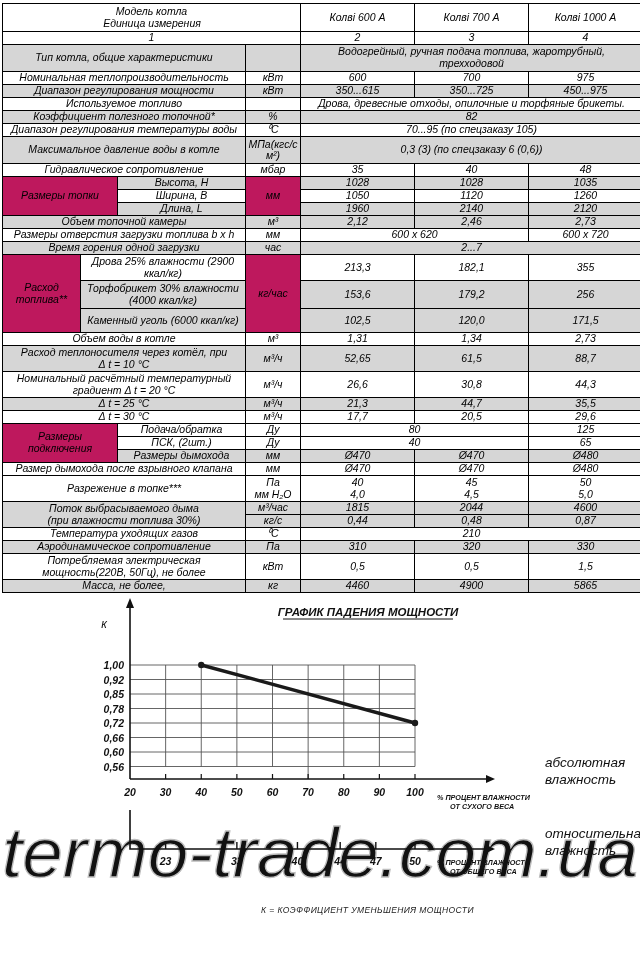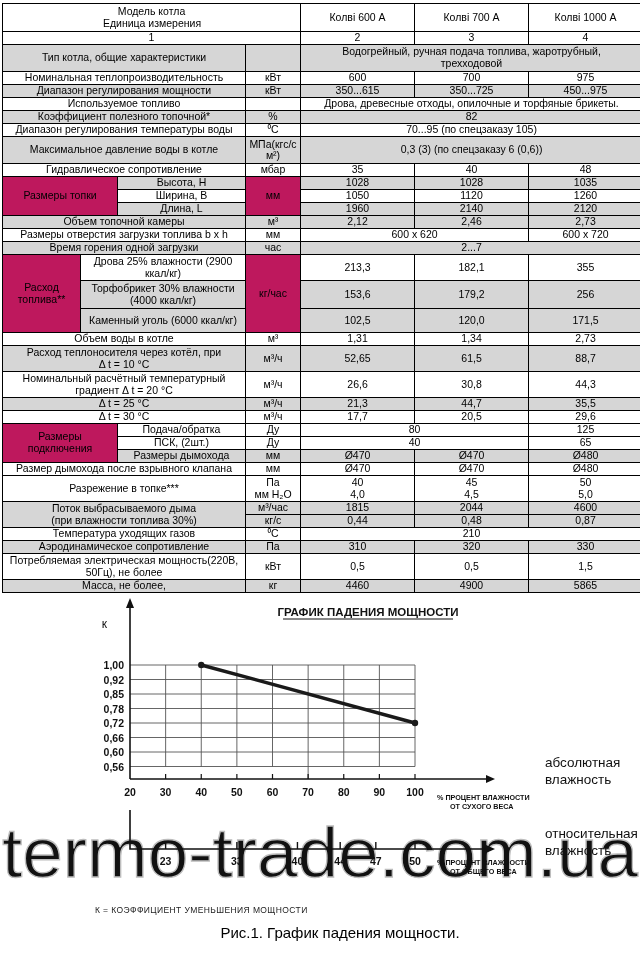--- a/index.html
+++ b/index.html
@@ -1,36 +1,36 @@
 <!DOCTYPE html>
 <html><head>
 <meta charset="utf-8">
 <style>
   html,body{margin:0;padding:0;background:#ffffff;}
   body{width:640px;min-height:955px;font-family:"Liberation Sans",sans-serif;color:#000;}
-  .sheet{width:640px;position:relative;}
+  .sheet{width:640px;position:relative;font-style:italic;}
 
   table.spec{border-collapse:collapse;table-layout:fixed;width:636px;margin:3px 2px 0 2px;
              font-size:10.5px;line-height:1.12;}
   table.spec td{border:1px solid #000;text-align:center;vertical-align:middle;
                 padding:0 2px;overflow:hidden;white-space:pre-line;}
   tr.shade td{background:#d6d6d6;}
   tr.shade td.wbg, td.wbg{background:#be185d;}
   td.lab{text-align:left;padding-left:3px;}
   td.labcen{text-align:center;}
   td.sub{text-align:left;padding-left:3px;}
   td.brk{word-break:break-all;line-height:1.05;}
   td .l1{text-align:center;}
   td .l2{text-align:center;padding-left:1px;}
 
   .figure{position:relative;width:640px;margin-top:4px;}
   svg#chart-svg{display:block;}
   svg text{font-family:"Liberation Sans","DejaVu Sans",sans-serif;fill:#111;}
 
-  .note{margin:8px 0 0 95px;font-size:8.5px;letter-spacing:0.4px;color:#222;}
+  .note{margin:8px 0 0 95px;font-size:8.5px;letter-spacing:0.4px;color:#222;text-align:center;}
   .figcaption{text-align:center;padding-left:40px;margin-top:9px;font-size:15px;color:#000;}
 </style>
 </head>
 <body>
 
 <div class="sheet">
   <table class="spec" id="spec-table">
     <colgroup id="cols">
         <col style="width: 78px;">
         <col style="width: 37px;">
@@ -347,15 +347,14 @@
         <line x1="375.8125" y1="245" x2="375.8125" y2="252" stroke="#111" stroke-width="1.4"></line>
         <text x="375.8125" y="268" text-anchor="middle" font-size="10.5" font-weight="bold">47</text>
         <line x1="415" y1="245" x2="415" y2="252" stroke="#111" stroke-width="1.4"></line>
         <text x="415" y="268" text-anchor="middle" font-size="10.5" font-weight="bold">50</text>
         <text x="437" y="268" font-size="7.2" font-weight="bold">% ПРОЦЕНТ ВЛАЖНОСТИ</text>
         <text x="450" y="277" font-size="7.2" font-weight="bold">ОТ ОБЩЕГО ВЕСА</text>
         <text x="545" y="241" font-size="13.5">относительная</text>
         <text x="545" y="258" font-size="13.5">влажность</text>
       </svg>
     <div class="note">К = КОЭФФИЦИЕНТ УМЕНЬШЕНИЯ МОЩНОСТИ</div>
-    <div class="figcaption">Рис.1. График падения мощности.</div>
   </div>
 </div>
 
 </body></html>

